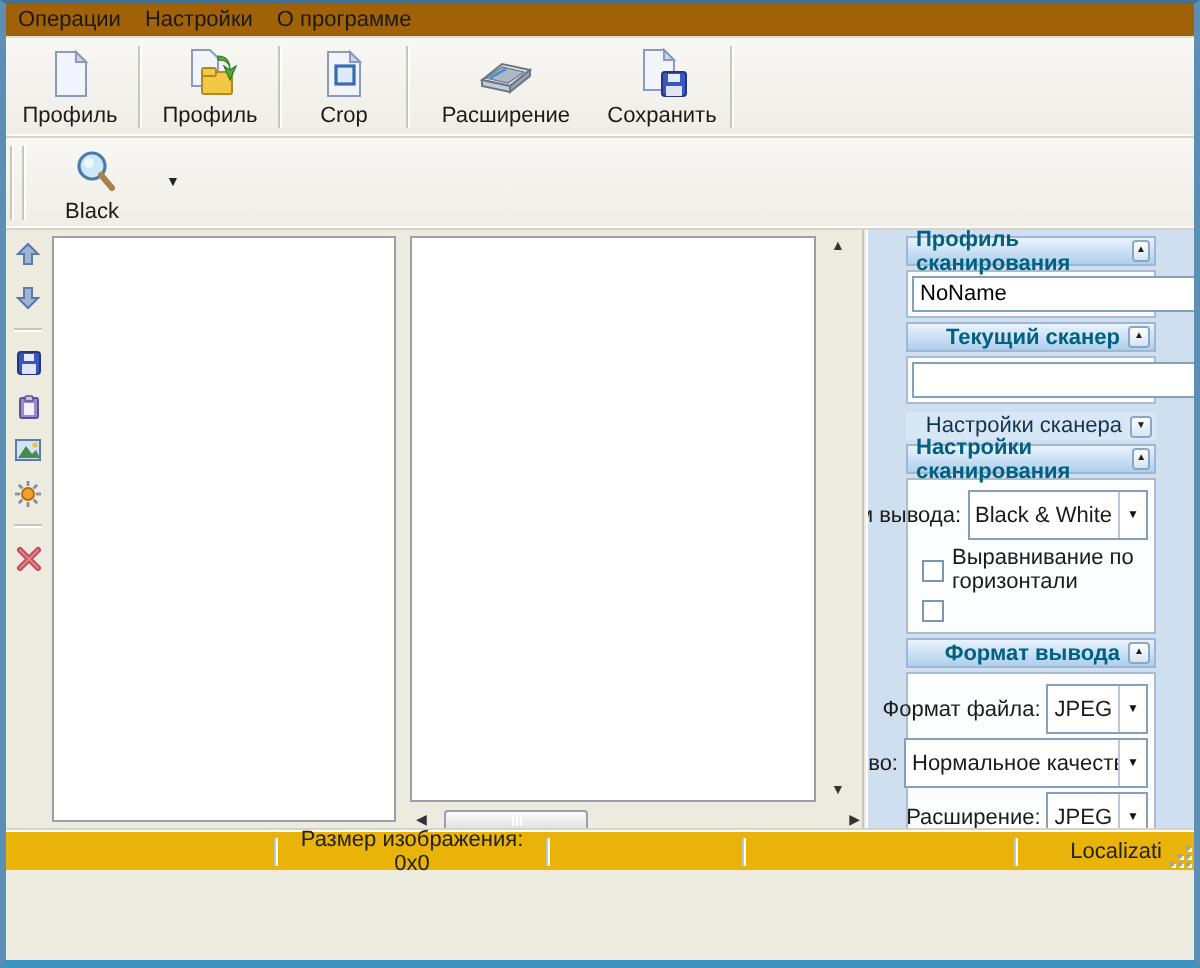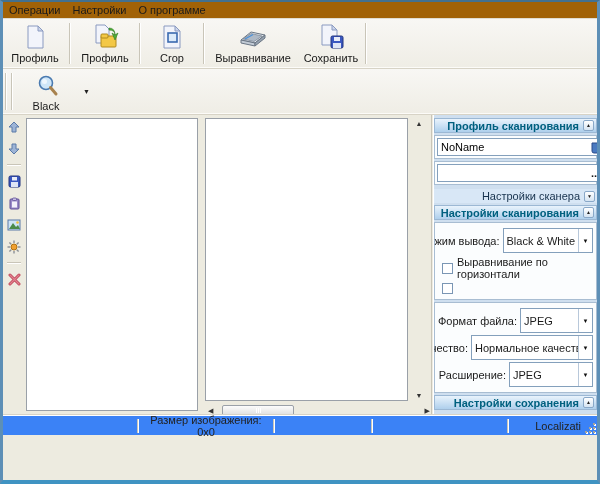--- a/index.html
+++ b/index.html
@@ -68,21 +68,21 @@
   .mini-right{ left:205px;}
   .mbtn{ width:17px; height:16px; display:flex; align-items:center; justify-content:center;}
   .mini-sep{ width:2px; height:14px; border-left:1px solid #c9c5b8; border-right:1px solid #fff; margin:0 2px;}
 
   
   .splitter{ position:absolute; left:428px; top:0; width:3px; height:100%;
     border-left:1px solid #c9c5b8; border-right:1px solid #ffffff;}
 
   
   .sidebar{ position:absolute; left:431px; top:0; width:163px; height:100%;
-    background:#cfdfef; padding:3px 0; overflow:hidden;}
+    background:#cfdfef; padding:3px 19px; overflow:hidden;}
   .sb-header{ height:15px; margin-top:2px; background:linear-gradient(#e9f3fc,#aecfec);
     border:1px solid #9cb8d4; display:flex; align-items:center; justify-content:flex-end;
     padding:0 2px 0 4px; }
   .sb-header .htxt{ font-weight:bold; color:#00607f; margin-right:4px;}
   .hbtn{ width:11px; height:11px; border:1px solid #89a8c8; border-radius:2px;
     background:linear-gradient(#ffffff,#d5e4f2); display:flex; align-items:center; justify-content:center;
     font-size:5px; color:#222; line-height:1;}
   .sb-box{ background:#fbfdfe; border:1px solid #a8bdd2; margin-top:2px; padding:3px 3px;}
   .sb-row{ display:flex; align-items:center; justify-content:flex-end; margin:2px 0;}
   .sb-row .rlbl{ margin-right:3px; white-space:nowrap; color:#1a1a1a;}
@@ -102,21 +102,21 @@
   .cb-row{ display:flex; align-items:center; justify-content:flex-start; margin:3px 0 2px 4px;}
   .cbox{ width:11px; height:11px; background:#fff; border:1px solid #7a96b4; margin-right:4px; flex:none;}
   .link-bar{ height:14px; margin-top:4px; background:#d8e7f6; display:flex; align-items:center;
     justify-content:flex-end; padding:0 2px;}
   .link-bar .ltxt{ margin-right:4px; color:#17324d;text-align:right;}
   .icon-btn{ width:18px; height:18px; display:flex; align-items:center; justify-content:center;
     border:1px solid transparent;}
 
   
   .statusbar{ position:absolute; left:0; bottom:0; width:100%; height:20px;
-    background:#3b82f6; border-top:1px solid #fff; box-shadow:0 -1px 0 #d7d3c6;
+    background:#eab308; border-top:1px solid #fff; box-shadow:0 -1px 0 #d7d3c6;
     display:flex; align-items:center;}
   .st-sep{ position:absolute; top:3px; width:2px; height:14px;
     border-left:1px solid #c9c5b8; border-right:1px solid #fff;}
   .st-size{ position:absolute; left:138px; width:130px; text-align:center; color:#222;}
   .st-loc{ position:absolute; right:16px; color:#222;}
   .grip{ position:absolute; right:1px; bottom:1px; width:12px; height:12px;}
   .grip i{ position:absolute; width:2px; height:2px; background:#a8a496; box-shadow:1px 1px 0 #fff;}
 
   svg{ display:block;}
 </style>
@@ -161,21 +161,21 @@
     </div>
     <div class="tb-sep"></div>
     <div class="tbtn" style="width:92px">
       <svg width="30" height="26" viewBox="0 0 30 26">
         <polygon points="3,16 13,8 27,11 17,19" fill="#e4e9ef" stroke="#6a7684"></polygon>
         <polygon points="5,15 13,9.5 24,12 16,17.5" fill="#aeb9c6" stroke="#6a7684" stroke-width="0.6"></polygon>
         <polygon points="3,16 17,19 17,22 3,19" fill="#c3ccd6" stroke="#6a7684"></polygon>
         <polygon points="17,19 27,11 27,14 17,22" fill="#97a3b1" stroke="#6a7684"></polygon>
         <line x1="7" y1="15" x2="15" y2="10.5" stroke="#4a90d8" stroke-width="1.4"></line>
       </svg>
-      <span class="lbl">Выравнивание</span>
+      <span class="lbl">Расширение</span>
     </div>
     <div class="tbtn" style="width:64px">
       <svg width="27" height="26" viewBox="0 0 27 26">
         <path d="M4 1 h10 l5 5 v15 H4 z" fill="#f2f4fb" stroke="#8a9ac0"></path>
         <path d="M14 1 l5 5 h-5 z" fill="#cdd6ec" stroke="#8a9ac0"></path>
         <rect x="13" y="12" width="12" height="12" rx="1.5" fill="#3a57c0" stroke="#22357e"></rect>
         <rect x="16" y="13" width="6" height="4" fill="#e8ecf8"></rect>
         <rect x="15" y="19" width="8" height="5" fill="#dfe5f5"></rect>
       </svg>
       <span class="lbl">Сохранить</span>
@@ -356,20 +356,24 @@
                 <path d="M2 2 h8 v10 H4 q-2 0 -2 -2 z" fill="#4a7ac0" stroke="#2a4a8a"></path>
                 <path d="M10 2 q2 0 2 2 v8 q0 -2 -2 -2 z" fill="#7aa0d8" stroke="#2a4a8a" stroke-width="0.7"></path>
               </svg>
             </span>
 
           </div>
 
         </div>
       </div>
 
+      <div class="sb-header">
+        <span class="htxt">Текущий сканер</span>
+        <span class="hbtn">▲</span>
+      </div>
       <div class="sb-box" style="padding:2px">
         <div style="display:flex; align-items:center;">
           <input class="field" style="flex: 1 1 0%; height: 18px; border-right: none;" value="">
           <div class="dots-btn" style="margin-left:0; border-left:none; background:#fff;">...</div>
         </div>
       </div>
       <div class="link-bar">
         <span class="ltxt">Настройки сканера</span>
         <span class="hbtn">▼</span>
       </div>
@@ -388,20 +392,24 @@
         </div>
         <div class="cb-row">
           <span class="cbox"></span>
           <span>Выравнивание по горизонтали</span>
         </div>
         <div class="cb-row">
           <span class="cbox"></span>
         </div>
       </div>
 
+      <div class="sb-header">
+        <span class="htxt">Формат вывода</span>
+        <span class="hbtn">▲</span>
+      </div>
       <div class="sb-box">
         <div class="sb-row">
           <span class="rlbl">Формат файла:</span>
           <div class="combo" style="width:84px">
             <span class="cval">JPEG</span>
             <span class="carr">▼</span>
           </div>
         </div>
         <div class="sb-row">
           <span class="rlbl">Качество:</span>

